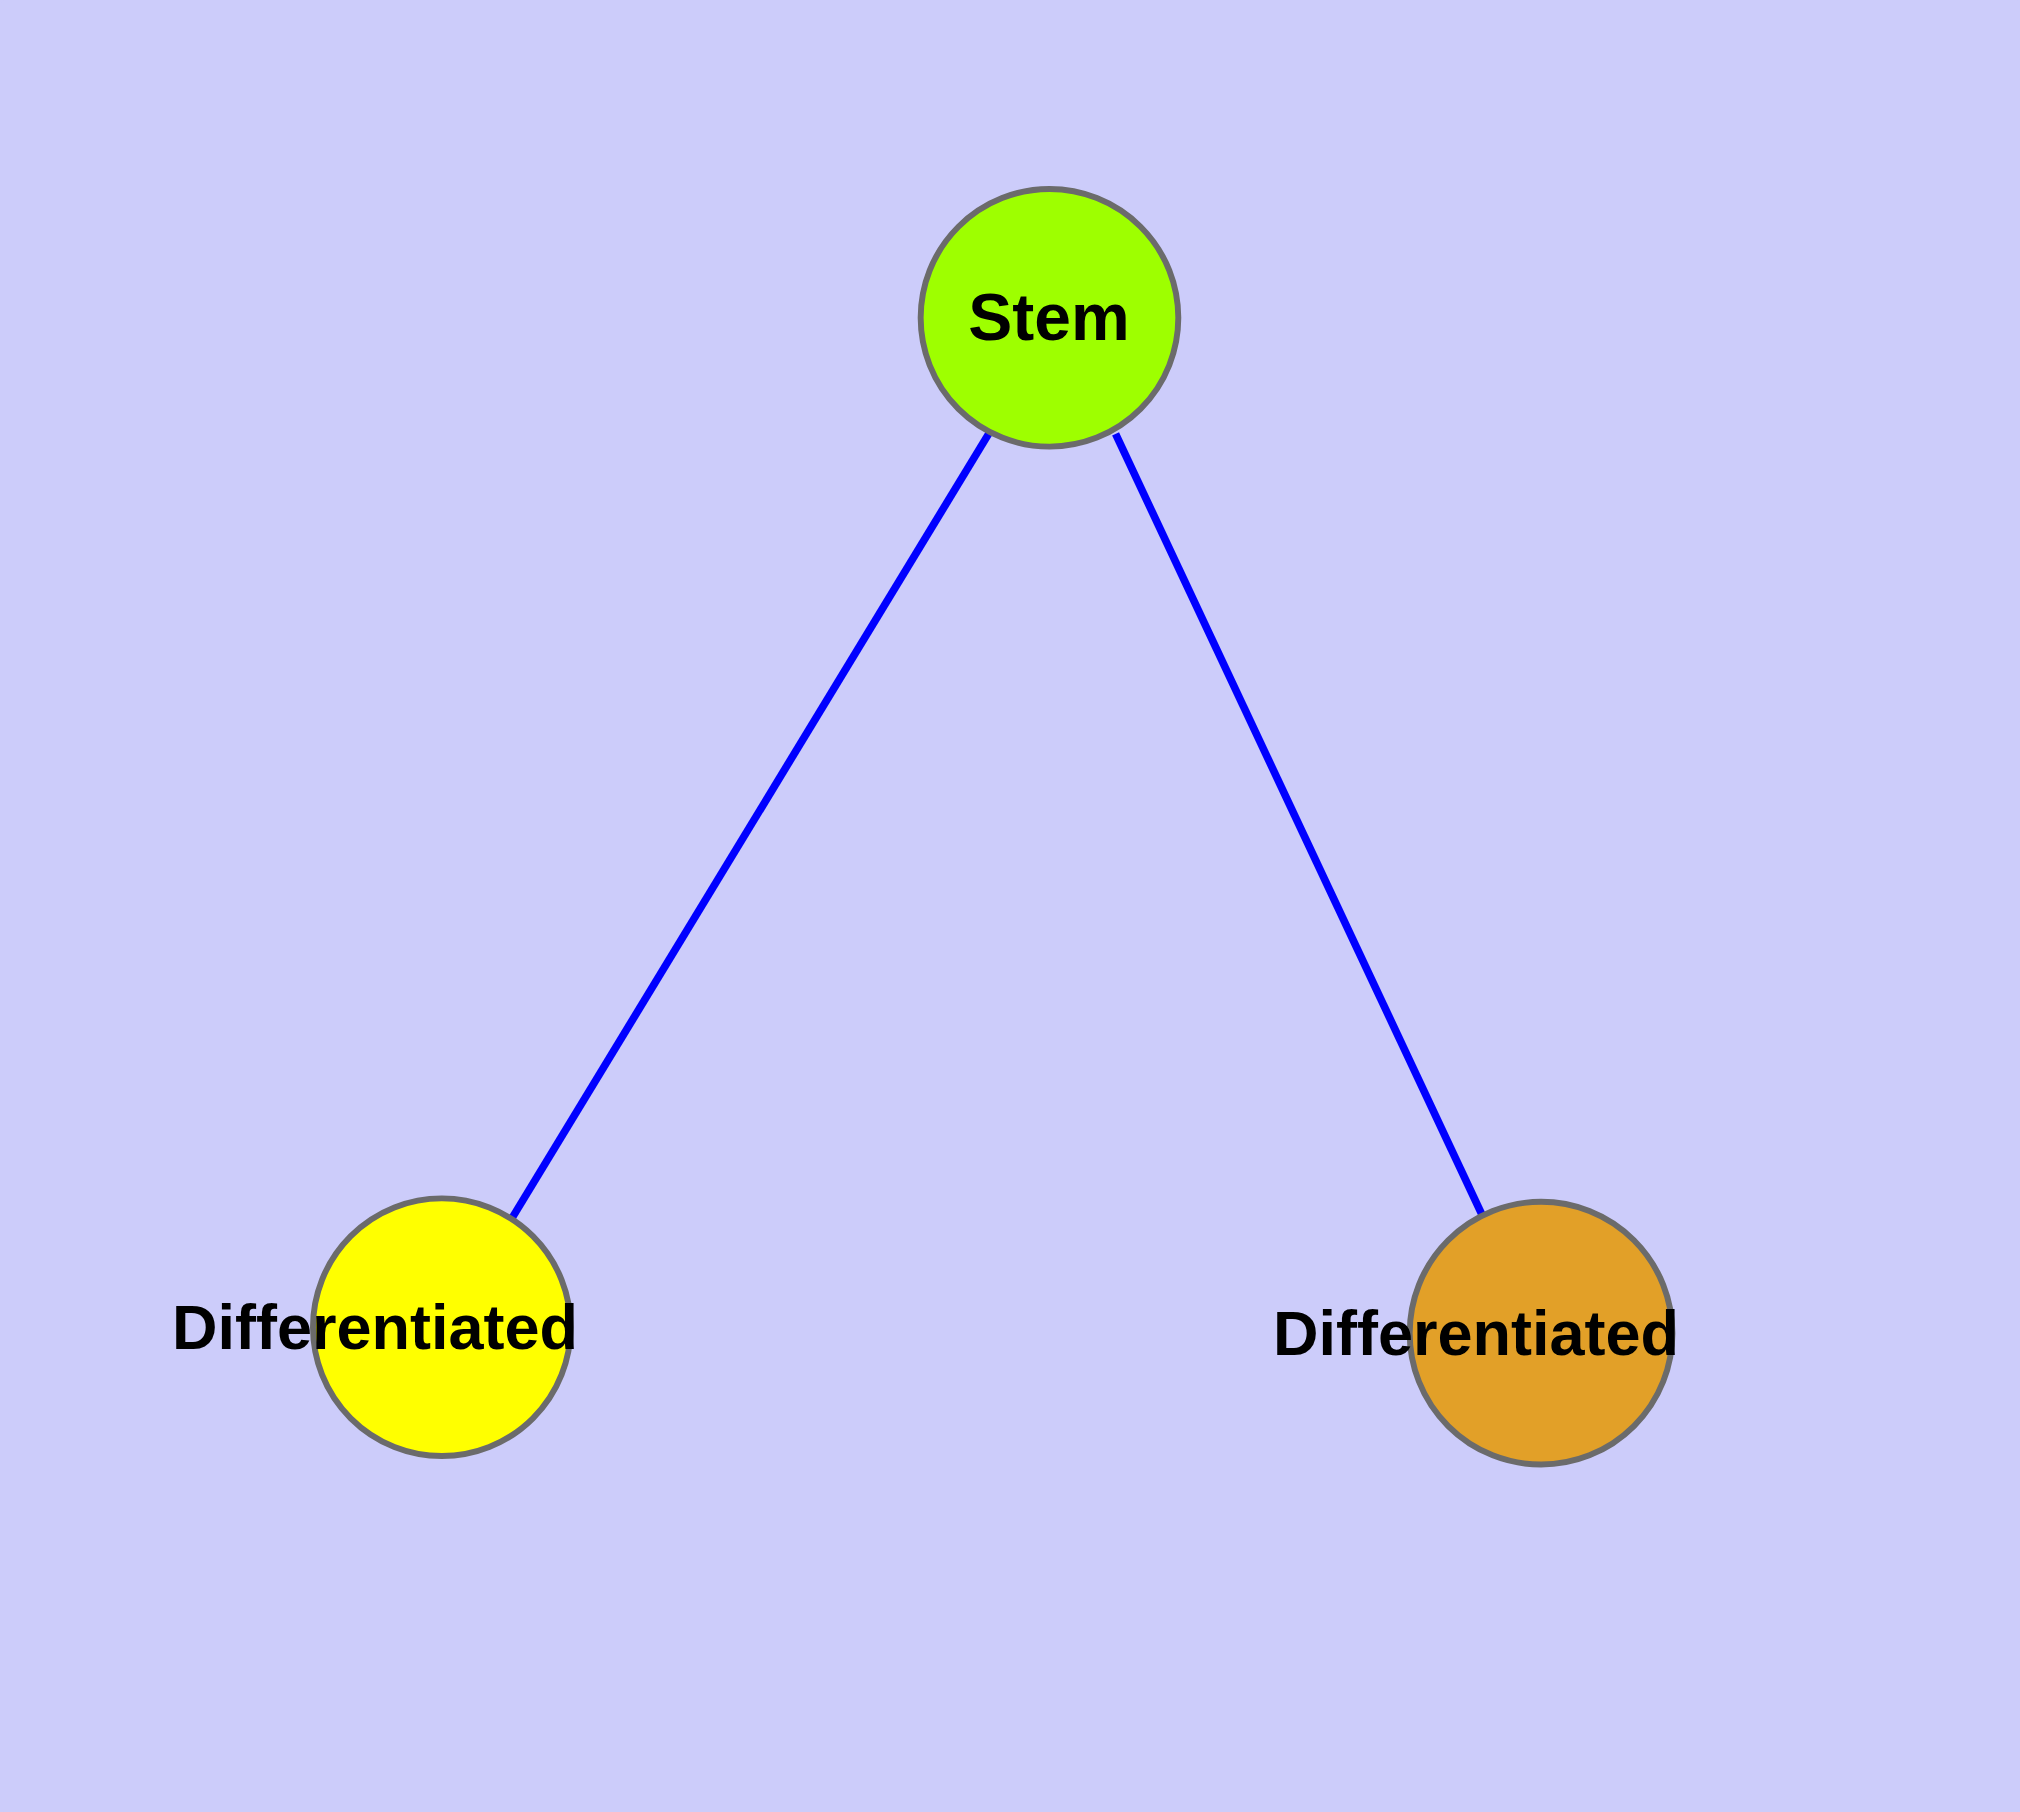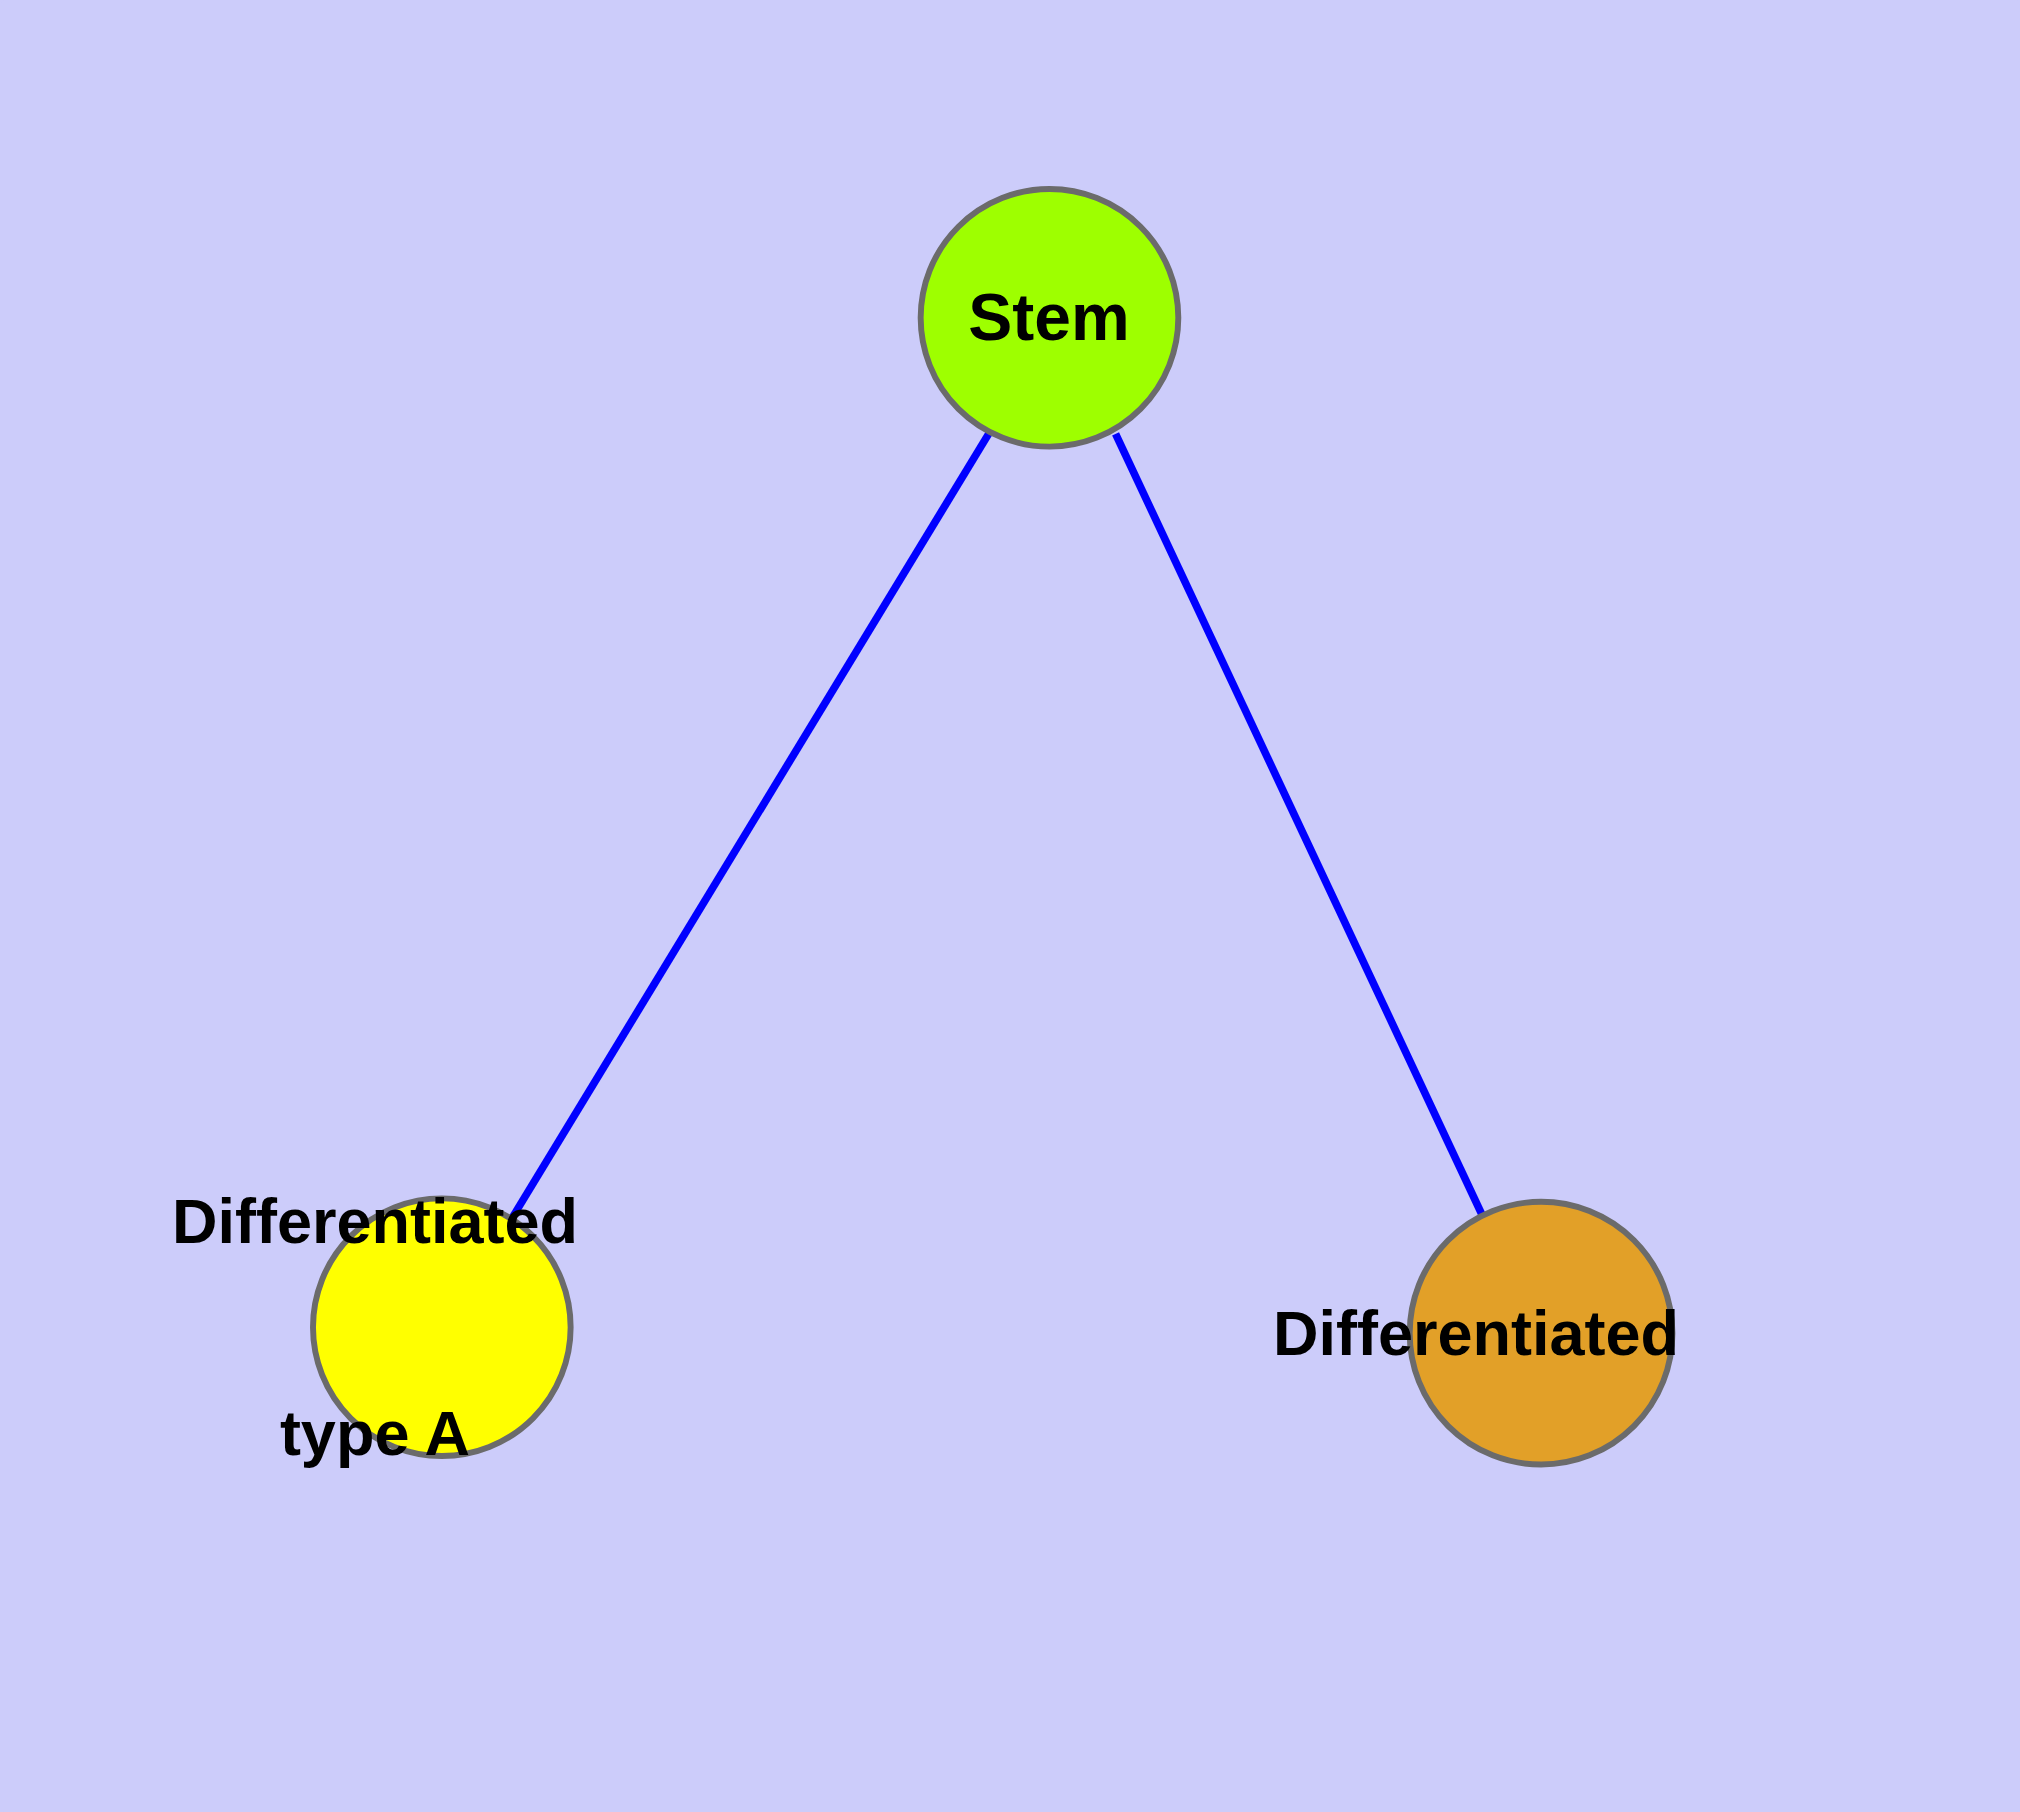--- a/index.html
+++ b/index.html
@@ -66,21 +66,20 @@
         <circle cx="1238" cy="375" r="152" fill="#9eff00" stroke="#6b6b6b" stroke-width="7"></circle>
         <circle cx="521" cy="1566" r="152" fill="#ffff00" stroke="#6b6b6b" stroke-width="7"></circle>
         <circle cx="1818" cy="1573" r="155" fill="#e2a028" stroke="#6b6b6b" stroke-width="7"></circle>
       </g>
   </svg>
 
   <div class="node-label label-stem">Stem</div>
 
   <div class="node-label label-typea">
     <div>Differentiated</div>
-    <div>type A</div>
   </div>
 
   <div class="node-label label-typeb">
     <div>Differentiated</div>
   </div>
 
 </div>
 
 
 </body></html>

